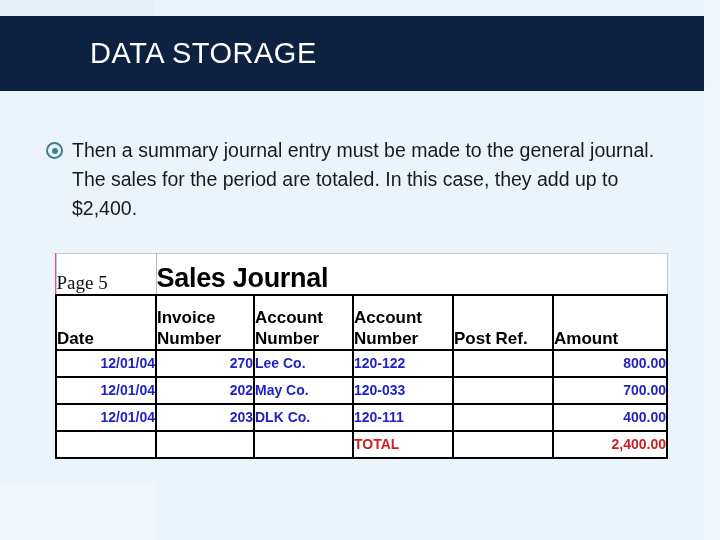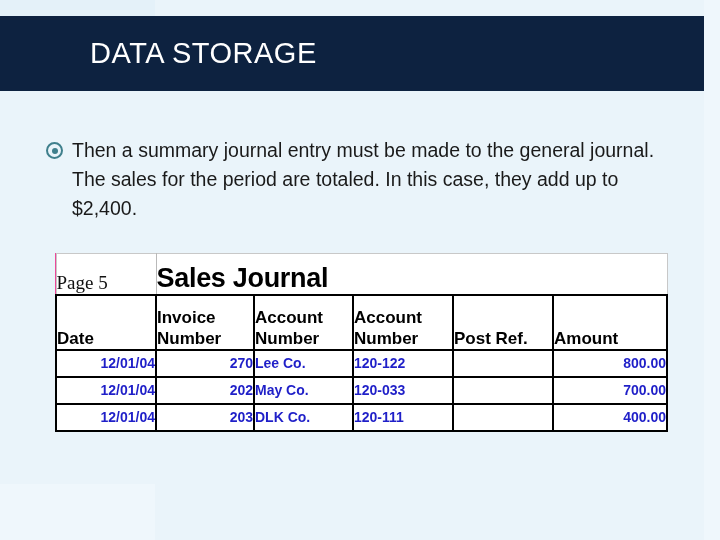--- a/index.html
+++ b/index.html
@@ -254,16 +254,24 @@
       </tr>
       <tr>
         <td class="jt-cell v-blue a-right">12/01/04</td>
         <td class="jt-cell v-blue a-right">203</td>
         <td class="jt-cell v-blue a-left">DLK Co.</td>
         <td class="jt-cell v-blue a-left">120-111</td>
         <td class="jt-cell v-blue a-left"></td>
         <td class="jt-cell v-blue a-right">400.00</td>
       </tr>
 
+      <tr>
+        <td class="jt-cell v-red a-right"></td>
+        <td class="jt-cell v-red a-right"></td>
+        <td class="jt-cell v-red a-left"></td>
+        <td class="jt-cell v-red a-left">TOTAL</td>
+        <td class="jt-cell v-red a-left"></td>
+        <td class="jt-cell v-red a-right">2,400.00</td>
+      </tr>
 
     </tbody>
   </table>
 </div>
 
 </body></html>

